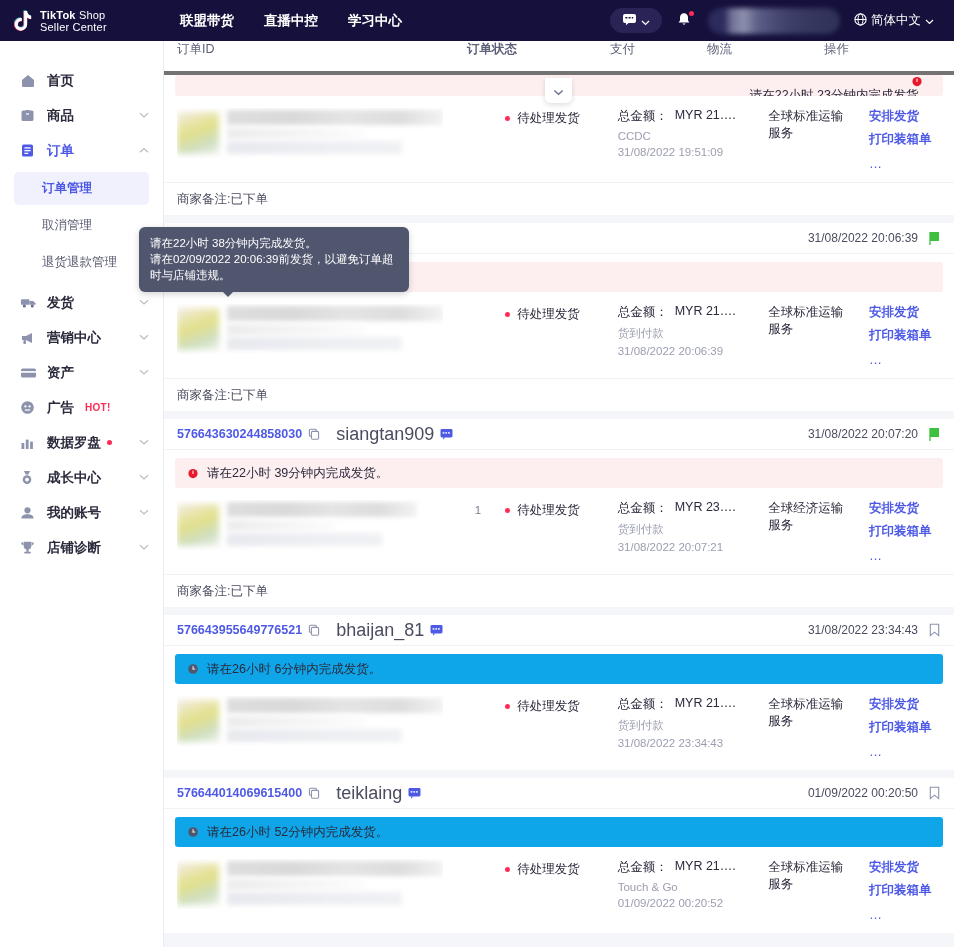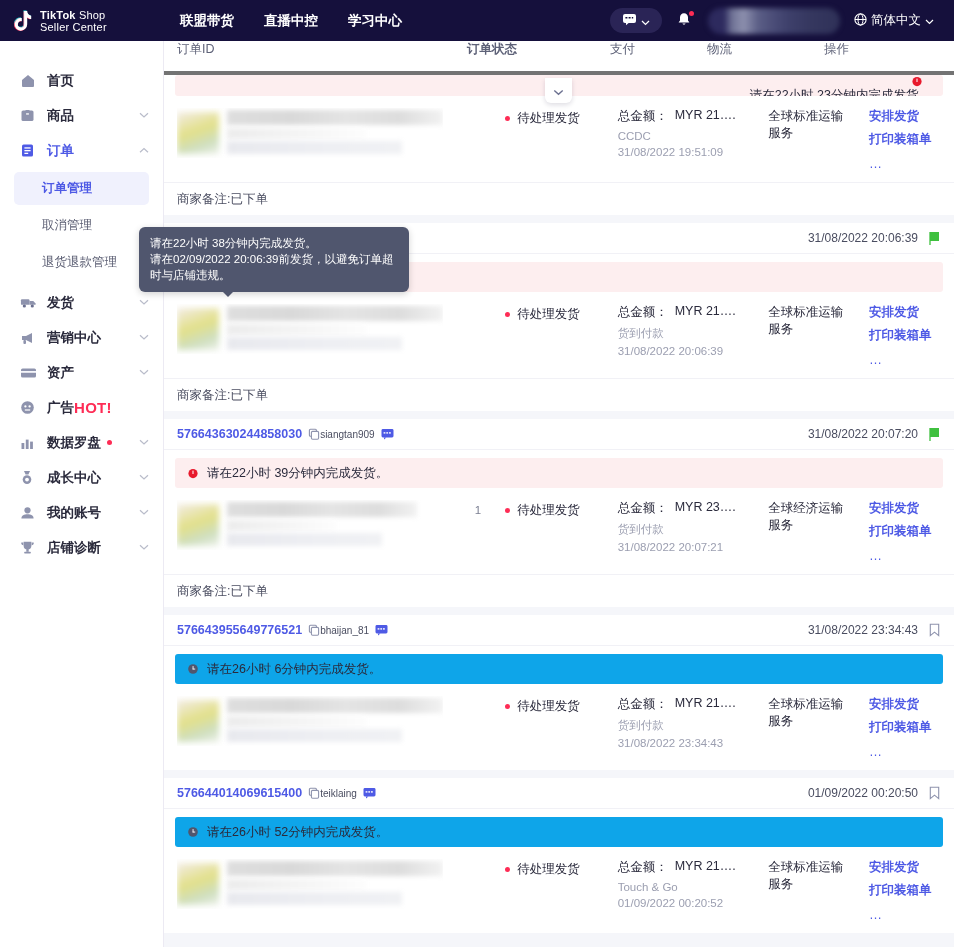--- a/index.html
+++ b/index.html
@@ -41,21 +41,21 @@
   }
   .side-item {
     display: flex; align-items: center; height: 35px; padding: 0 14px 0 20px;
     cursor: pointer; position: relative; margin-bottom: 0;
   }
   .side-ico { width: 17px; margin-right: 10px; display: flex; align-items: center; justify-content: flex-start; color: #8e93ad; }
   .side-lbl { font-size: 13.5px; font-weight: bold; color: #2a2a3c; white-space: nowrap; }
   .side-item.active .side-lbl { color: #4e5ae5; }
   .side-item.active .side-ico { color: #4e5ae5; }
   .chev { margin-left: auto; color: #b9bcca; font-size: 9px; }
-  .hot { color: #fe2c55; font-size: 15px; font-weight: bold; margin-left: 0; letter-spacing: .3px; }
+  .hot { color: #fe2c55; font-size: 10px; font-weight: bold; margin-left: 11px; letter-spacing: .3px; }
   .reddot { width: 5px; height: 5px; border-radius: 50%; background: #fe2c55; margin-left: 6px; }
   .subwrap { padding: 4px 0 2px 0; }
   .sub-item {
     height: 33px; margin: 0 14px 4px 14px; display: flex; align-items: center;
     padding-left: 28px; font-size: 12.5px; color: #5a5d72; border-radius: 5px; cursor: pointer;
   }
   .sub-item.active { background: #f0f1fd; color: #4e5ae5; font-weight: bold; }
   
   .main {
     position: absolute; top: 41px; left: 164px; width: 790px; height: 906px;
@@ -70,21 +70,21 @@
   .c-pay { width: 97px; }
   .c-lg { width: 117px; }
   .c-op { width: 120px; }
   .card { background: #fff; margin: 0 0 8px 0; }
   .ordhead {
     height: 31px; display: flex; align-items: center; padding: 0 14px 0 13px;
     border-bottom: 1px solid #f1f1f6; font-size: 12.5px;
   }
   .oid { color: #4e5ae5; font-weight: bold; font-size: 12.5px; cursor: pointer; }
   .copy-ico { margin-left: 6px; color: #8e93ad; cursor: pointer; display: inline-flex; }
-  .uname { color: #4a4d60; font-size: 10px; }
+  .uname { margin-left: 16px; color: #4a4d60; font-size: 18px; }
   .chat-ico { margin-left: 6px; cursor: pointer; display: inline-flex; }
   .ts { margin-left: auto; color: #4a4d60; font-size: 12px; }
   .flag { margin-left: 11px; display: inline-flex; cursor: pointer; }
   .banner {
     display: flex; align-items: center; height: 30px; margin: 8px 11px 0 11px;
     padding: 0 12px; font-size: 12.5px; border-radius: 3px;
   }
   .banner.red { background: #fdeeef; color: #2a2a3c; }
   .banner.grey { background: #0ea5e9; color: #2a2a3c; }
   .banner .bico { margin-right: 8px; display: inline-flex; }

